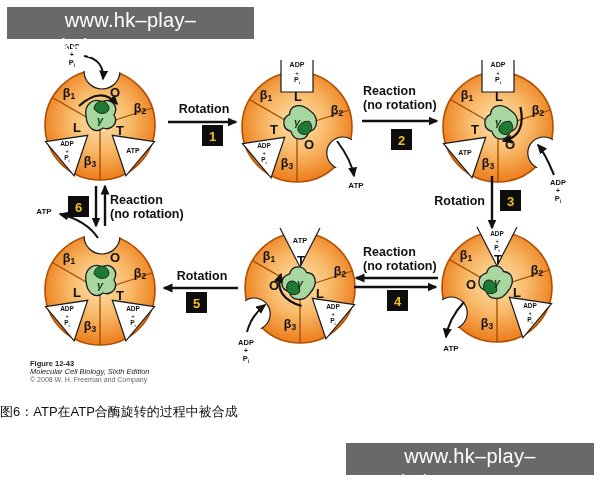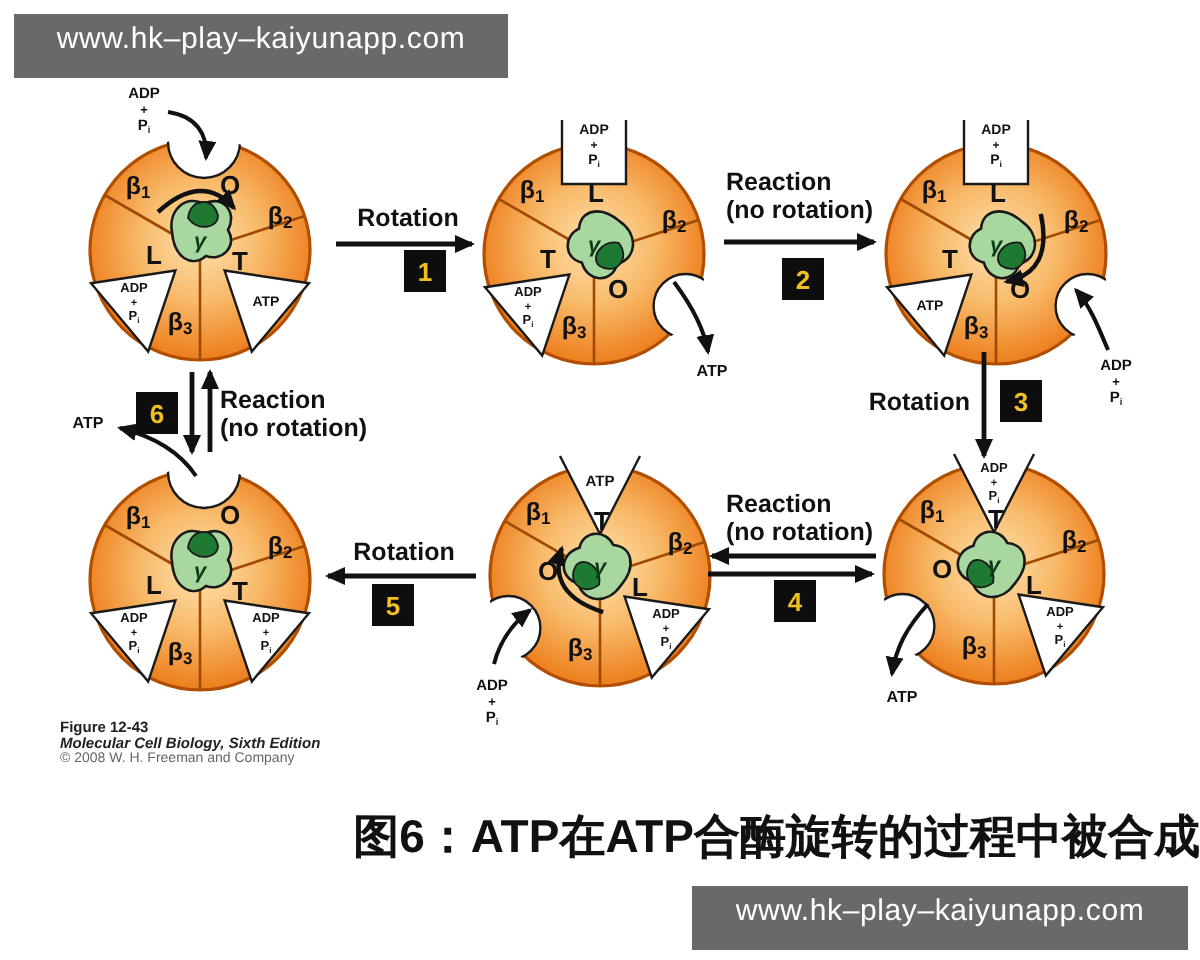--- a/index.html
+++ b/index.html
@@ -1,28 +1,28 @@
 <!DOCTYPE html>
 <html><head>
 <meta charset="utf-8">
 <style>
   html,body{margin:0;padding:0;background:#ffffff;}
   .stage{position:relative;width:600px;height:480px;background:#ffffff;overflow:hidden;
          font-family:"Liberation Sans","DejaVu Sans",sans-serif;}
   #diagram{position:absolute;left:0;top:0;}
   .wm{position:absolute;background:#696969;color:#fff;text-align:center;
-      font-size:15px;line-height:26px;height:32px;letter-spacing:.3px;}
+      font-size:20px;line-height:26px;height:32px;letter-spacing:.3px;}
   .wm-top{left:7px;top:7px;width:247px;}
   .wm-bottom{left:346px;top:443px;width:248px;}
   .figcap{position:absolute;left:30px;top:360px;color:#222;}
   .figcap .l1{font-size:7.5px;font-weight:bold;line-height:8px;}
-  .figcap .l2{font-size:7.5px;font-weight:bold;font-style:italic;line-height:8px;}
+  .figcap .l2{font-size:7.5px;font-weight:normal;font-style:italic;line-height:8px;}
   .figcap .l3{font-size:7px;color:#666;line-height:8px;}
-  .cn-title{position:absolute;left:0;top:403px;width:600px;text-align:right;
-            font-size:23px;font-weight:bold;color:#111;}
+  .cn-title{position:absolute;left:0;top:403px;width:600px;text-align:left;
+            font-size:13px;font-weight:normal;color:#111;}
 </style>
 </head>
 <body>
 
 <div class="stage">
   <svg id="diagram" width="600" height="480" viewBox="0 0 600 480">
       <defs>
         <radialGradient id="og" cx="50%" cy="46%" r="62%">
           <stop offset="0%" stop-color="#FDE2B0"></stop>
           <stop offset="45%" stop-color="#F8B968"></stop>

